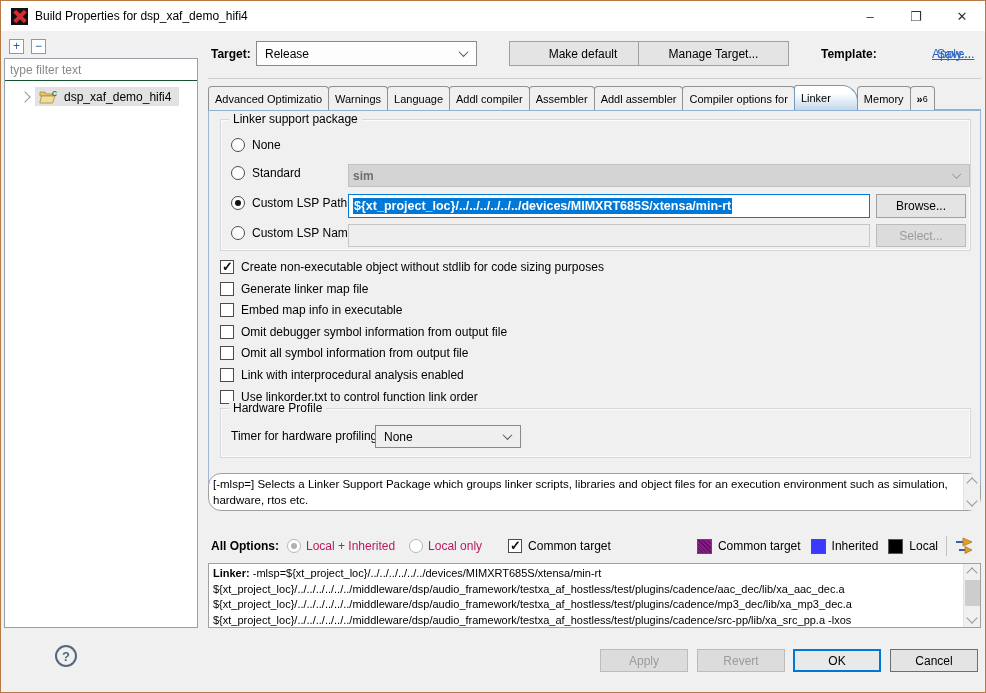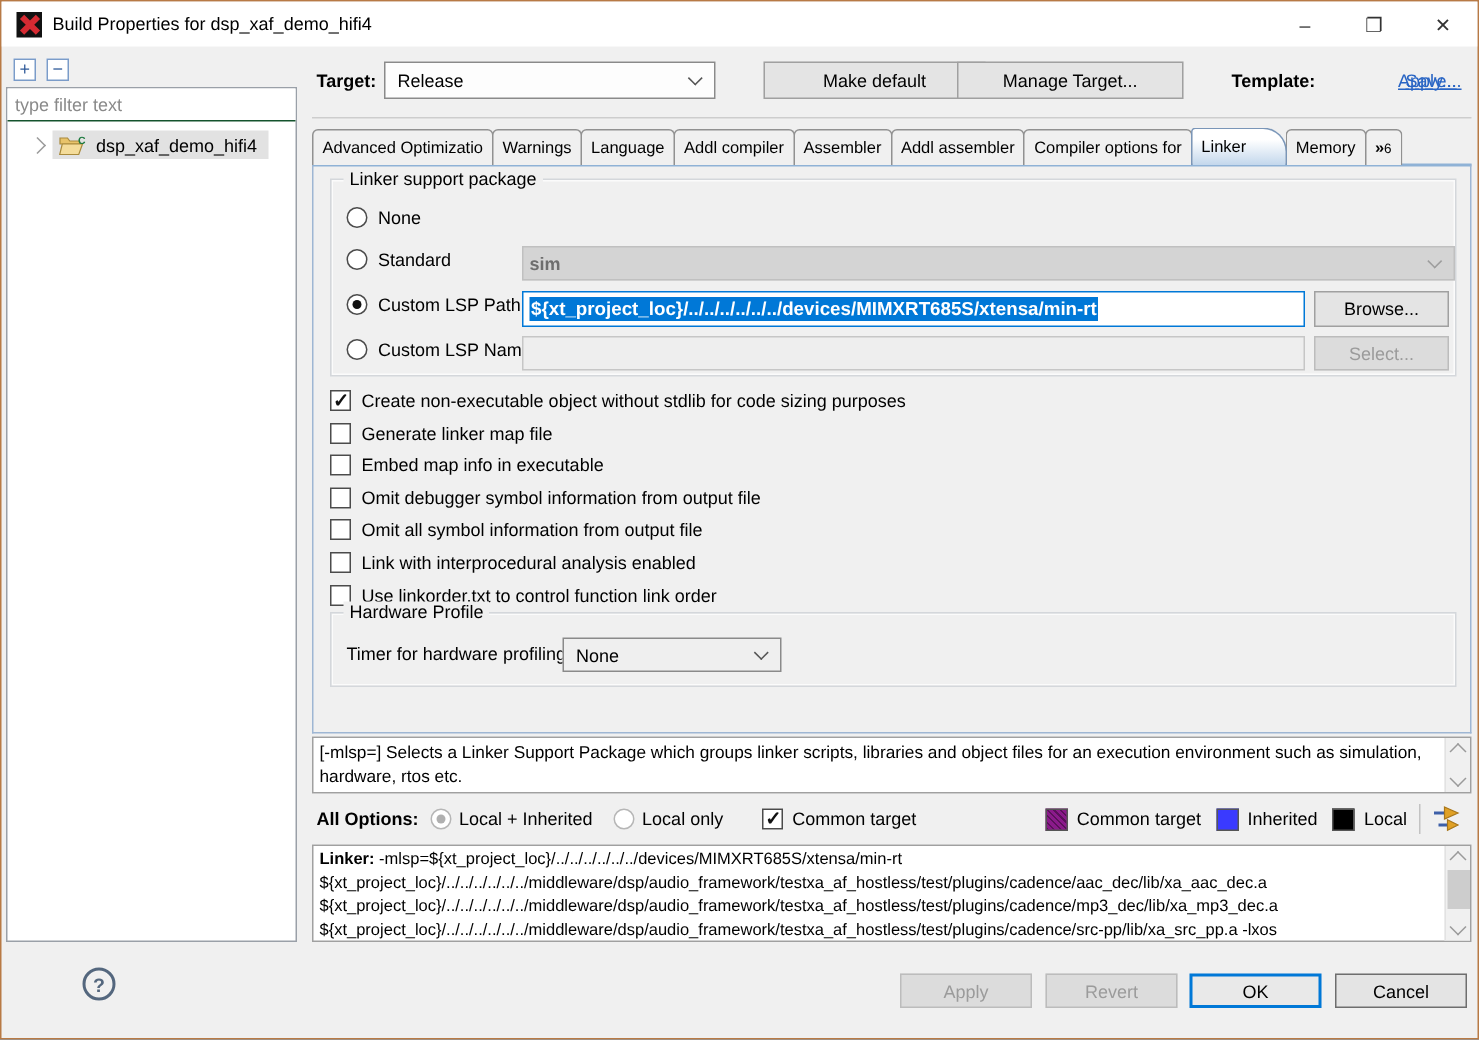--- a/index.html
+++ b/index.html
@@ -67,33 +67,33 @@
   .sel-text { background:#0078d7; color:#fff; font-size:12.5px; padding:1px 1px; }
   .field.dis { background:#eeeeee; border-color:#c6c6c6; }
   .btn.dis { color:#9b9b9b; background:#dcdcdc; border-color:#bcbcbc; }
   .cb { width:14px; height:14px; border:1px solid #4b4b4b; background:#fff; position:relative; flex:none; }
   .cb.on::after { content:"\2713"; position:absolute; left:1px; top:-2px; font-size:13px; font-weight:bold; color:#111; }
   .cb-list { position:absolute; left:11px; top:148px; }
   .cb-row { display:flex; align-items:center; gap:7px; height:16px; margin-bottom:5.6px; }
   .g2 { left:11px; top:297px; width:751px; height:50px; }
   
   .txtbox { position:absolute; left:207px; width:773px; background:#fff; border:1px solid #a0a0a0; }
-  .infobox { top:490px; height:38px; }
+  .infobox { top:472px; height:38px;border-radius:13px; }
   .infobox .txt { padding:2px 22px 2px 4px; font-size:11.5px; line-height:16px; }
   .optbox { top:562px; height:65px; }
   .optbox .txt { padding:2px 22px 2px 4px; font-size:11px; line-height:15.5px; white-space:nowrap; overflow:hidden; }
   .sbar { position:absolute; right:0; top:0; bottom:0; width:17px; background:#f0f0f0; border-left:1px solid #e2e2e2; }
   .s-arrow { position:absolute; left:4px; width:8px; height:8px; }
   .s-up   { top:5px; border-left:1.5px solid #9a9a9a; border-top:1.5px solid #9a9a9a; transform:rotate(45deg); }
   .s-down { bottom:5px; border-right:1.5px solid #9a9a9a; border-bottom:1.5px solid #9a9a9a; transform:rotate(45deg); }
   .s-thumb { position:absolute; left:1px; top:16px; width:15px; height:26px; background:#cdcdcd; }
   
   .allopt { position:absolute; left:207px; top:531px; width:773px; height:28px; display:flex; align-items:center; }
   .allopt .gap { flex:1; }
-  .dis-txt { color:#000000; }
+  .dis-txt { color:#be185d; }
   .swatch { width:15px; height:15px; margin:0 6px 0 0; border:1px solid #555; }
   .swatch.pattern { background-image:repeating-linear-gradient(45deg, rgba(0,0,0,.35) 0 1px, transparent 1px 3px); }
   .vsep { width:1px; height:20px; background:#c2c2c2; margin:0 8px; }
   
   .help-btn { position:absolute; left:54px; top:644px; width:22px; height:22px; border:2px solid #54677e; border-radius:50%; color:#54677e; font-weight:bold; font-size:13px; display:flex; align-items:center; justify-content:center; cursor:pointer; }
   .fbtn { top:648px; width:88px; height:23px; }
   .btn-apply { left:599px; } .btn-revert { left:696px; }
   .btn-ok { left:792px; background:#e9e9e9; border:2px solid #0078d7; }
   .btn-cancel { left:889px; border-color:#6e6e6e; }
 </style>

